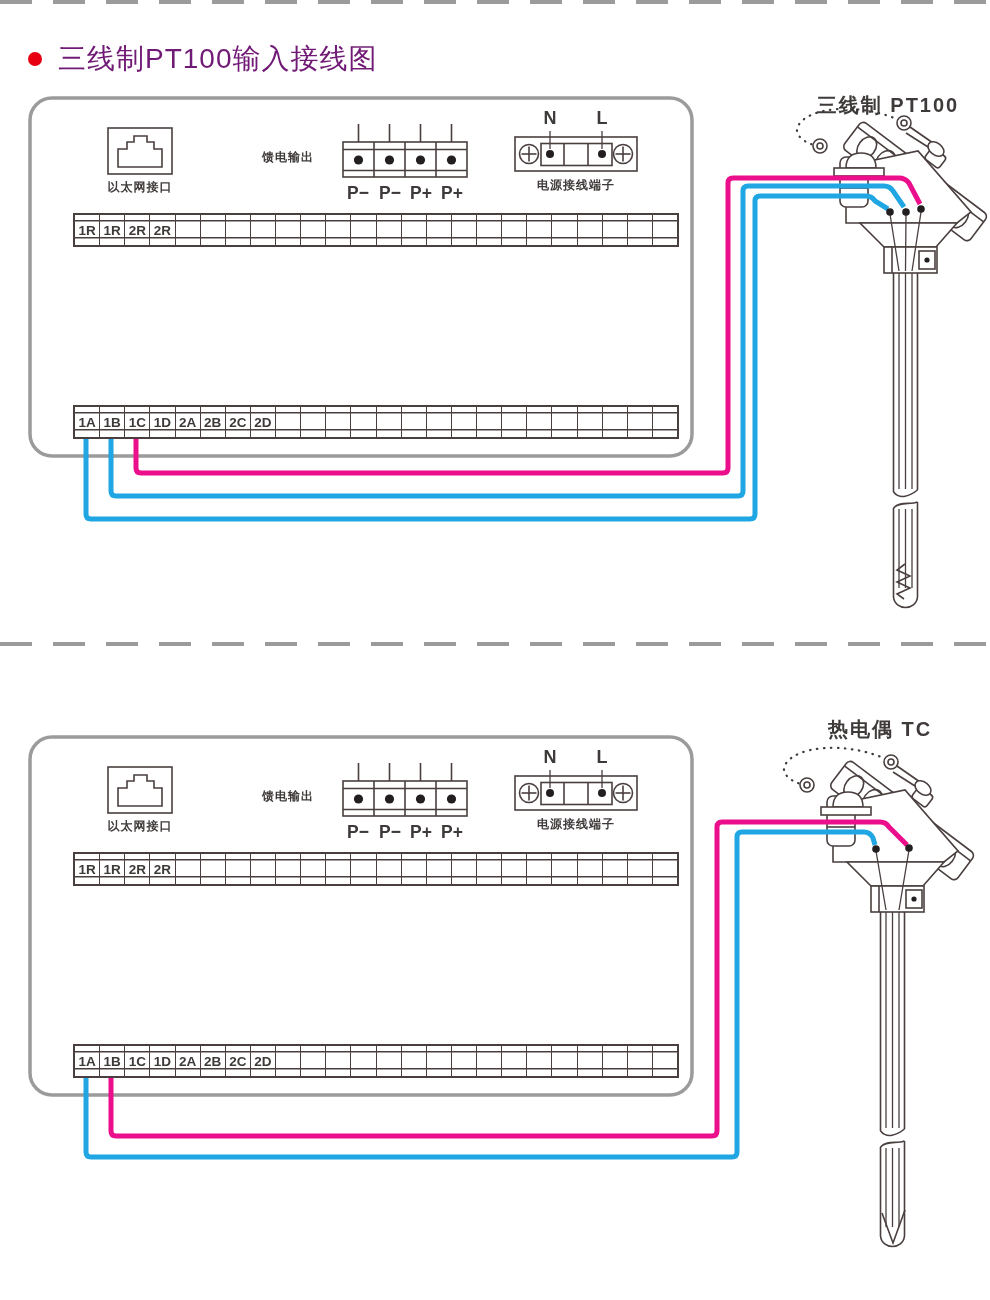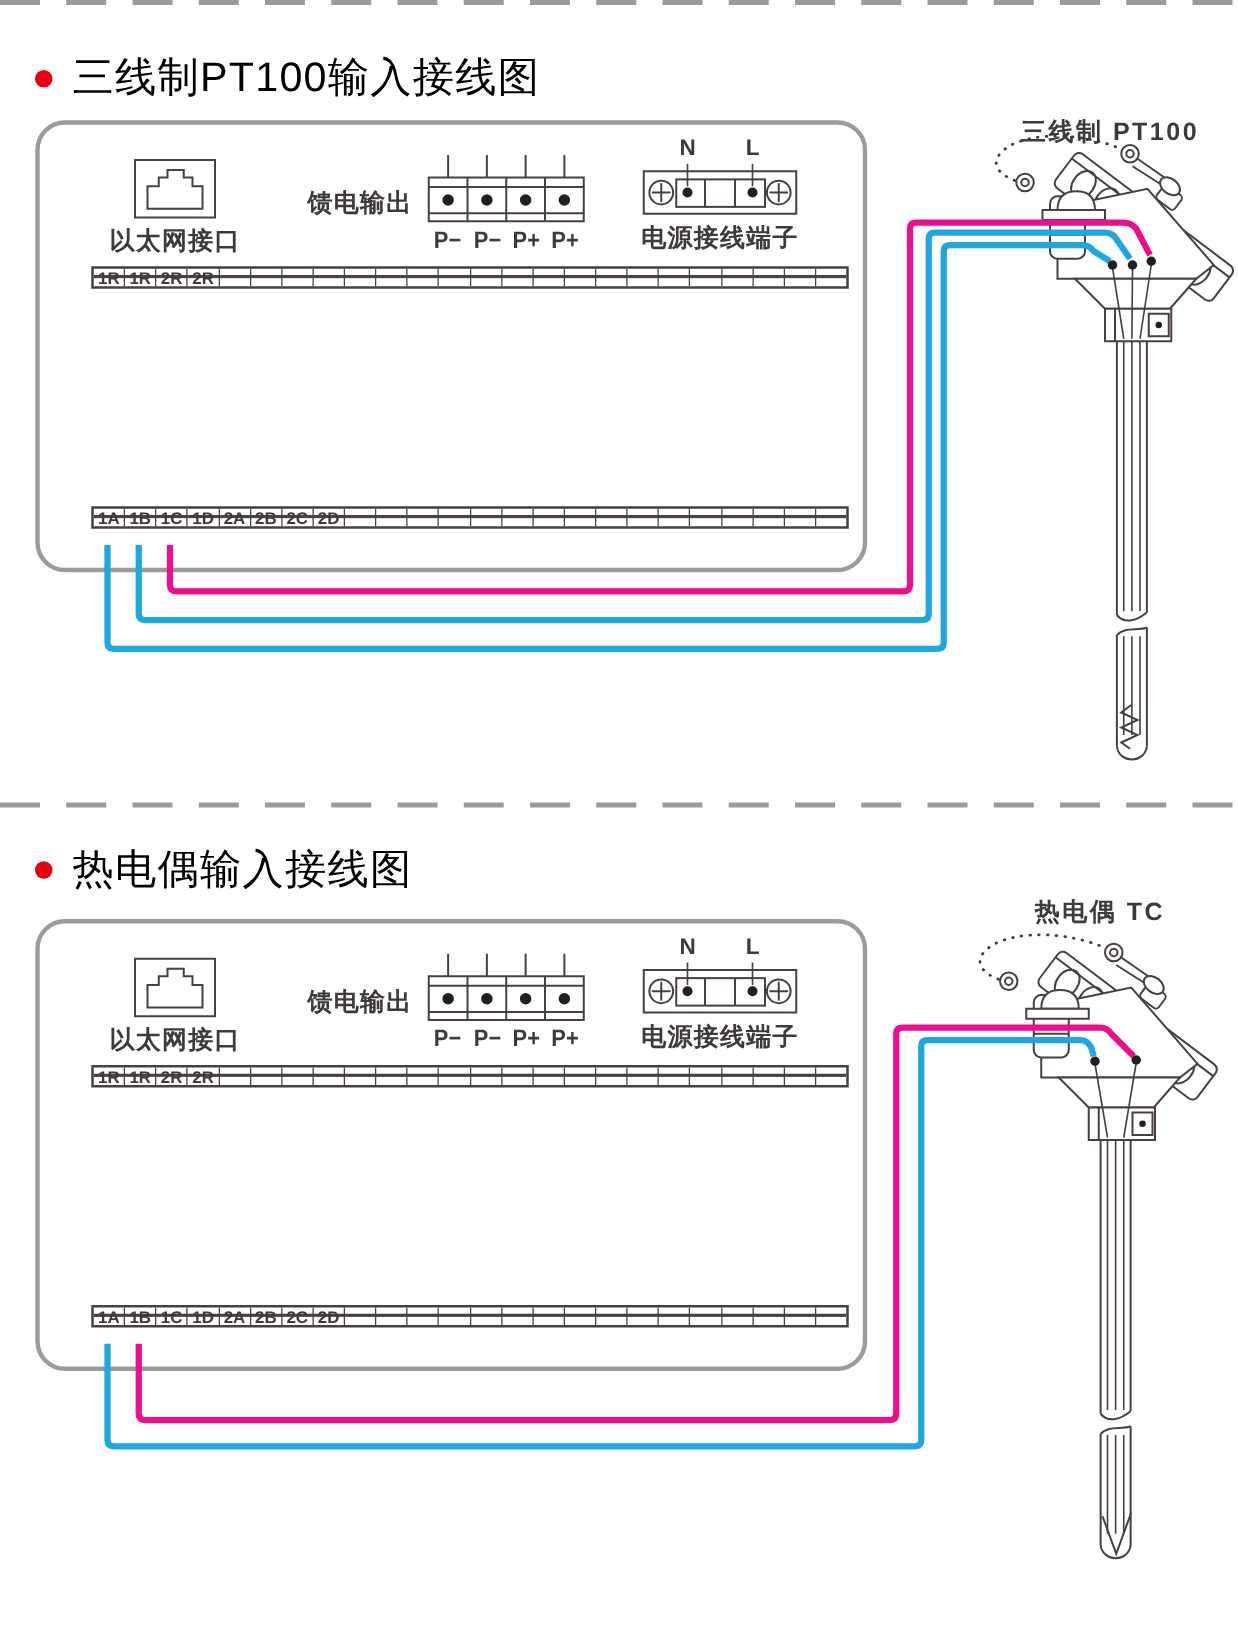--- a/index.html
+++ b/index.html
@@ -11,29 +11,29 @@
   .wfill{fill:#ffffff;}
   .dot{fill:#231f20;stroke:none;}
   .panelline{stroke:#9b9b9b;stroke-width:3.5;fill:none;}
   .dashline{stroke:#9b9b9b;stroke-width:4;fill:none;stroke-dasharray:32 21;}
   .wire{fill:none;stroke-width:5;stroke-linecap:butt;}
   .thin{stroke:#4a3f3f;stroke-width:1.3;fill:none;}
   .chain{stroke:#3e3a39;stroke-width:2.2;fill:none;stroke-dasharray:0.5 6.5;stroke-linecap:round;}
 
   .lbl{position:absolute;white-space:nowrap;color:#3e3a39;}
   .ctr{transform:translateX(-50%);}
-  .cn{font-weight:600;font-size:20px;letter-spacing:1px;font-family:Liberation Serif, serif;}
-  .big{font-size:33px;font-weight:500;color:#000000;letter-spacing:1px;}
+  .cn{font-weight:600;font-size:12px;letter-spacing:1px;font-family:Liberation Serif, serif;}
+  .big{font-size:28px;font-weight:500;color:#701a75;letter-spacing:1px;}
   .sensor-t{font-size:20px;font-weight:600;letter-spacing:2px;}
   .pl{font-size:19px;font-weight:700;transform:translateX(-50%) scaleX(.92);}
   .nl{font-size:18px;font-weight:700;}
   .sec{position:absolute;display:flex;align-items:center;gap:16px;}
   .bullet{width:14px;height:14px;border-radius:50%;}
 
-  .strip{position:absolute;width:606px;height:18px;border:2px solid #4a3f3f;display:flex;box-sizing:border-box;
+  .strip{position:absolute;width:606px;height:34px;border:2px solid #4a3f3f;display:flex;box-sizing:border-box;
     background-image:linear-gradient(#4a3f3f,#4a3f3f),linear-gradient(#4a3f3f,#4a3f3f);
     background-size:100% 1.5px;background-position:0 5px,0 calc(100% - 6.5px);background-repeat:no-repeat;background-color:#fff;}
   .cell{flex:1;border-right:1.5px solid #4a3f3f;display:flex;align-items:center;justify-content:center;
     font-size:13.5px;font-weight:700;color:#3e3a39;overflow:hidden;}
   .cell:last-child{border-right:none;}
 </style>
 </head>
 <body>
 
 <div id="stage">
@@ -190,24 +190,20 @@
     <path class="wire" d="M86,1075 V1152 Q86,1157 91,1157 H732 Q737,1157 737,1152 V837 Q737,832 742,832 H864 Q870,832 873,838 L875,845" stroke="#1fa6e3"></path>
     <circle class="dot" cx="876" cy="849" r="3.8"></circle>
     <circle class="dot" cx="909" cy="848" r="3.8"></circle>
   </g>
 </svg>
 
 <div class="sec" style="left:28px;top:40px;">
   <span class="bullet" style="background: rgb(230, 0, 18);"></span>
   <span class="big">三线制PT100输入接线图</span>
 </div>
-<div class="sec" style="left:28px;top:673px;">
-  <span class="bullet" style="background: rgb(230, 0, 18);"></span>
-  <span class="big">热电偶输入接线图</span>
-</div>
 
 <div class="lbl ctr sensor-t" style="left:888px;top:92px;">三线制 PT100</div>
 <div class="lbl ctr sensor-t" style="left:880px;top:716px;">热电偶 TC</div>
 
 <div class="lbl ctr cn" style="left:140px;top:179px;">以太网接口</div>
 <div class="lbl ctr cn" style="left:288px;top:149px;">馈电输出</div>
 <div class="lbl pl" style="left:358px;top:182px;">P−</div>
 <div class="lbl pl" style="left:390px;top:182px;">P−</div>
 <div class="lbl pl" style="left:421px;top:182px;">P+</div>
 <div class="lbl pl" style="left:452px;top:182px;">P+</div>

